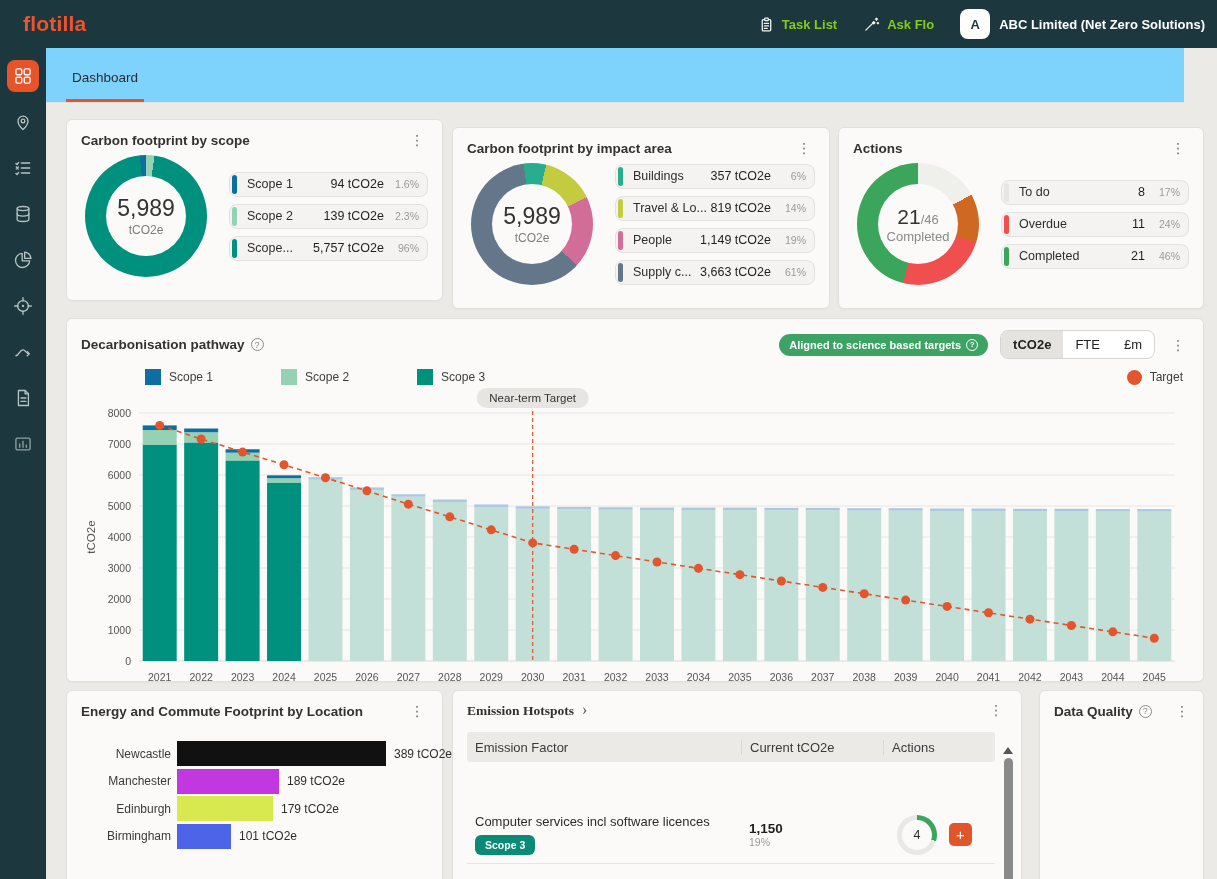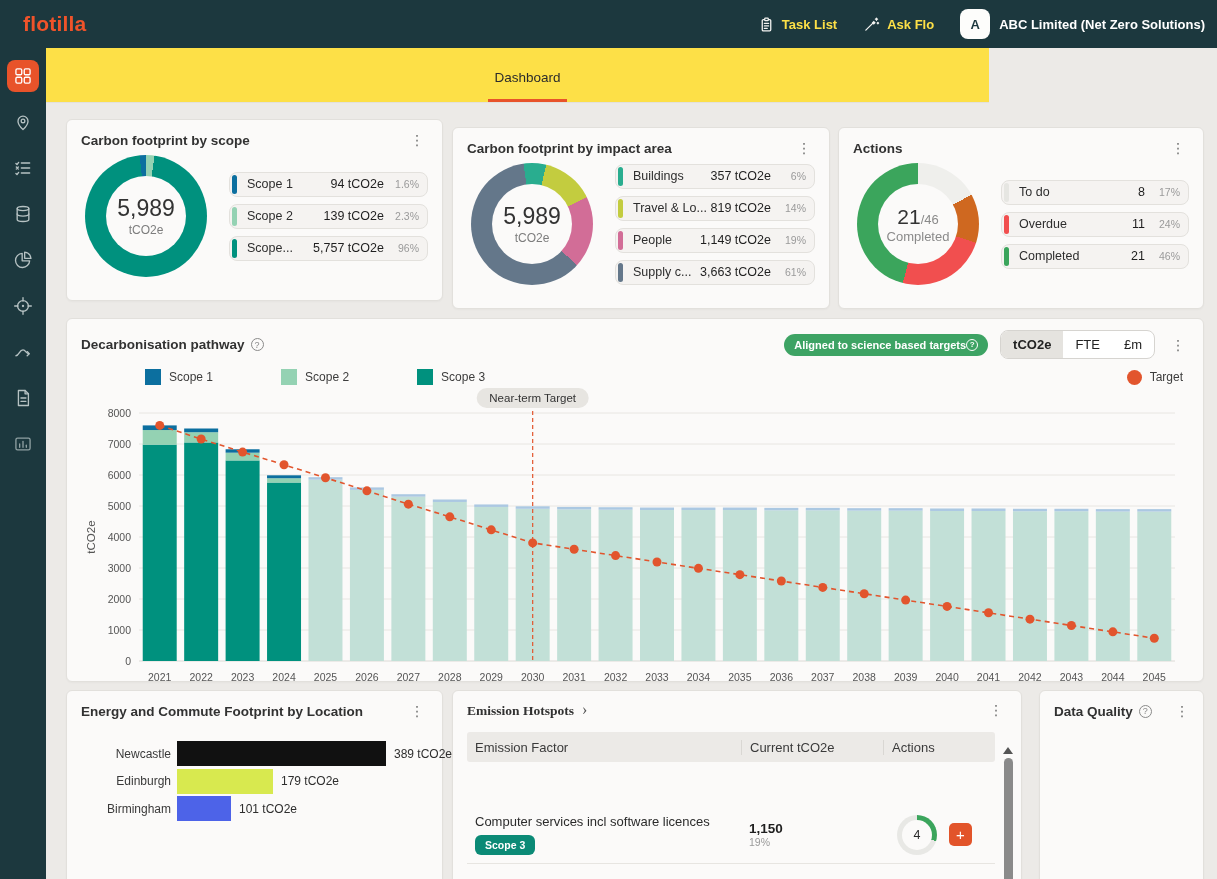--- a/index.html
+++ b/index.html
@@ -4,39 +4,39 @@
 <style>
   * { margin:0; padding:0; box-sizing:border-box; }
   html,body { width:1217px; height:879px; overflow:hidden; background:#eceae7;
     font-family:"Liberation Sans", sans-serif; color:#2e2e2e; }
 
   
   .topbar { position:absolute; left:0; top:0; width:1217px; height:48px; background:#1c383e;
     display:flex; align-items:center; z-index:30; }
   .logo { color:#f0532a; font-size:21px; font-weight:bold; margin-left:23px; letter-spacing:.2px; }
   .topbar-right { margin-left:auto; display:flex; align-items:center; gap:26px; padding-right:12px; }
-  .topbar-item { display:flex; align-items:center; gap:7px; color:#fde047; font-size:13px; font-weight:bold; cursor:pointer; }
+  .topbar-item { display:flex; align-items:center; gap:7px; color:#84cc16; font-size:13px; font-weight:bold; cursor:pointer; }
   .topbar-item svg { display:block; }
   .account { display:flex; align-items:center; gap:9px; color:#fff; font-size:13px; font-weight:bold; }
   .avatar { width:30px; height:30px; background:#fdfdfb; border-radius:8px; color:#1c383e;
     display:flex; align-items:center; justify-content:center; font-size:13px; font-weight:bold; }
 
   
   .sidebar { position:absolute; left:0; top:48px; width:46px; height:831px; background:#1c383e;
     display:flex; flex-direction:column; align-items:center; padding-top:12px; gap:14px; z-index:25; }
   .side-icon { width:32px; height:32px; display:flex; align-items:center; justify-content:center;
     border-radius:8px; cursor:pointer; }
   .side-icon svg { stroke:#b6c2c3; fill:none; stroke-width:1.6; stroke-linecap:round; stroke-linejoin:round; }
   .side-icon.active { background:#e8532a; }
   .side-icon.active svg { stroke:#ffffff; }
   .side-icon.dim svg { stroke:#8fa0a2; }
 
   
-  .tabbar { position:absolute; left:46px; top:48px; width:943px; height:55px; background:#fde047;
-    border-bottom:1px solid #e3e1dd; display:flex; align-items:flex-end; z-index:20;justify-content:center; }
+  .tabbar { position:absolute; left:46px; top:48px; width:1138px; height:55px; background:#7dd3fc;
+    border-bottom:1px solid #e3e1dd; display:flex; align-items:flex-end; z-index:20; }
   .tab { margin-left:20px; padding:0 6px 14px 6px; font-size:13.5px; color:#2b2b2b;
     border-bottom:3px solid #e8532a; cursor:pointer; }
 
   
   .card { position:absolute; background:#fbfaf9; border:1px solid #e2e0dc; border-radius:6px;
     box-shadow:0 1px 2px rgba(0,0,0,.03); }
   .card-head { display:flex; align-items:center; padding:11px 14px 6px 14px; }
   .card-title { font-size:13.5px; font-weight:600; color:#323232; }
   .kebab { margin-left:auto; color:#6f6f6f; font-size:14px; line-height:1; cursor:pointer; padding:2px 4px; }
   .info-ic { display:inline-flex; width:13px; height:13px; border:1px solid #8a8a8a; border-radius:50%;
@@ -66,21 +66,21 @@
   .chip { display:flex; align-items:center; background:#f5f3f1; border:1px solid #e3e1dd;
     border-radius:8px; height:25px; padding:0 8px 0 0; overflow:hidden; cursor:pointer; }
   .chip-bar { width:5px; align-self:stretch; margin:2px 10px 2px 2px; border-radius:3px; flex-shrink:0; }
   .chip-label { font-size:12.5px; color:#2d2d2d; white-space:nowrap; }
   .chip-value { font-size:12.5px; color:#1f1f1f; margin-left:auto; white-space:nowrap; }
   .chip-pct { font-size:10.5px; color:#9a9a9a; margin-left:7px; min-width:28px; text-align:right; }
 
   
   .decarb-head-right { margin-left:auto; display:flex; align-items:center; gap:12px; }
   .sbt-badge { background:#3da364; color:#fff; font-size:11px; font-weight:bold; border-radius:12px;
-    padding:5px 10px; display:flex; align-items:center; cursor:pointer; }
+    padding:5px 10px; display:flex; align-items:center; gap:5px; cursor:pointer; }
   .sbt-badge .q { width:12px; height:12px; border:1px solid #fff; border-radius:50%; font-size:8px;
     display:inline-flex; align-items:center; justify-content:center; }
   .unit-toggle { display:flex; border:1px solid #d6d4d0; border-radius:8px; overflow:hidden; background:#fff; }
   .unit-opt { font-size:13px; padding:6px 12px; color:#222; cursor:pointer; }
   .unit-opt.sel { background:#e5e3df; font-weight:bold; }
   .decarb-legend { display:flex; align-items:center; padding:4px 20px 0 78px; }
   .leg-item { display:flex; align-items:center; gap:8px; margin-right:68px; cursor:pointer; }
   .leg-sw { width:16px; height:16px; }
   .leg-txt { font-size:12px; color:#3c3c3c; }
   .leg-target { margin-left:auto; display:flex; align-items:center; gap:8px; cursor:pointer; }
@@ -534,20 +534,25 @@
     <span class="card-title">Energy and Commute Footprint by Location</span>
     <span class="kebab">⋮</span>
   </div>
   <div class="hbar-rows">
       <div class="hbar-row">
         <span class="hbar-label">Newcastle</span>
         <span class="hbar-bar" style="width: 209px; background: rgb(17, 17, 17);"></span>
         <span class="hbar-val">389 tCO2e</span>
       </div>
       <div class="hbar-row">
+        <span class="hbar-label">Manchester</span>
+        <span class="hbar-bar" style="width: 102px; background: rgb(194, 56, 224);"></span>
+        <span class="hbar-val">189 tCO2e</span>
+      </div>
+      <div class="hbar-row">
         <span class="hbar-label">Edinburgh</span>
         <span class="hbar-bar" style="width: 96px; background: rgb(216, 233, 79);"></span>
         <span class="hbar-val">179 tCO2e</span>
       </div>
       <div class="hbar-row">
         <span class="hbar-label">Birmingham</span>
         <span class="hbar-bar" style="width: 54px; background: rgb(77, 99, 232);"></span>
         <span class="hbar-val">101 tCO2e</span>
       </div>
     </div>

